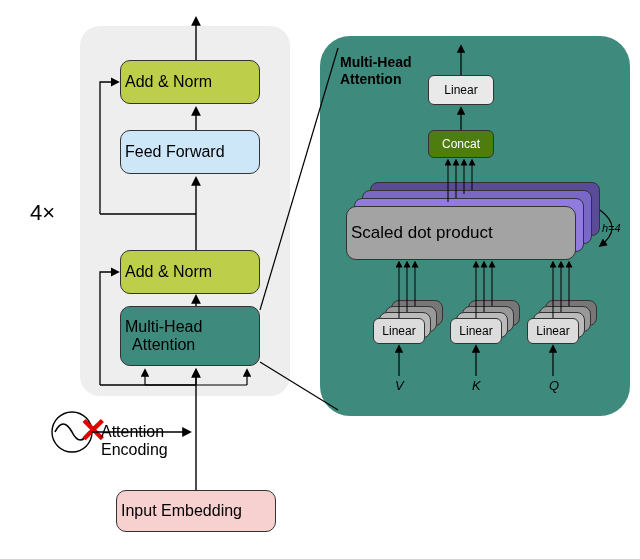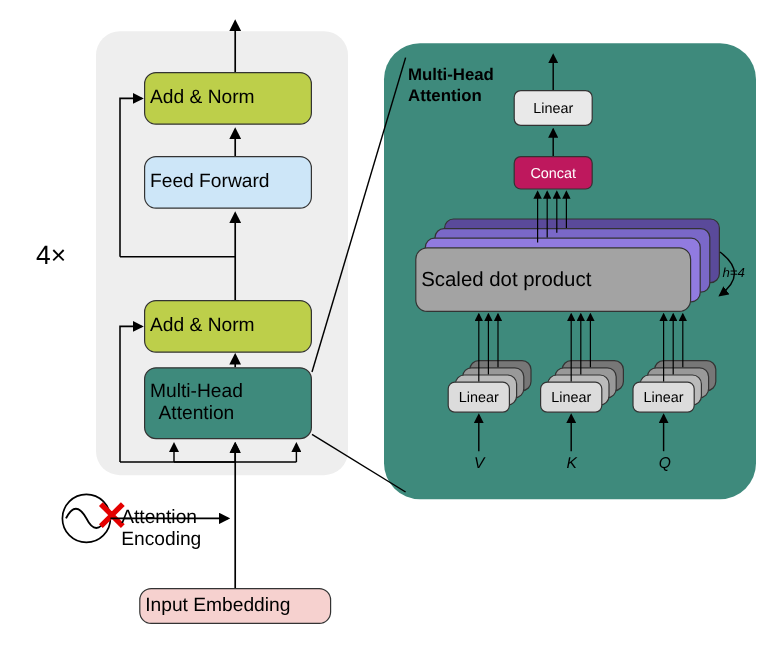--- a/index.html
+++ b/index.html
@@ -91,34 +91,34 @@
 </div>
 
 <svg class="overlay" width="640" height="559">
   <circle cx="72" cy="432" r="20" fill="#fff" stroke="#000" stroke-width="1.4"></circle>
   <path d="M55 432 q8 -16 17 0 q8 16 17 0" fill="none" stroke="#000" stroke-width="1.6"></path>
 </svg>
 <div class="cross-x" style="left:79px; top:410px; font-size:34px;">✕</div>
 <div class="pe-label" style="left:101px; top:423px; white-space:pre-line;">Attention
 Encoding</div>
 
-<div class="box" style="left:116px; top:490px; width:160px; height:30px; background:#f6d1cf;">
+<div class="box" style="left:116px; top:490px; width:160px; height:42px; background:#f6d1cf;">
   <span>Input Embedding</span>
 </div>
 
 <div class="mha-bg" style="left:320px; top:36px; width:310px; height:380px;"></div>
 
 <div class="mha-title" style="left:340px; top:54px; white-space:pre-line;">Multi-Head
 Attention</div>
 
 <div class="small-box" style="left:428px; top:75px; width:66px; height:30px; background:#e9e9e9;">
   <span>Linear</span>
 </div>
 
-<div class="small-box" style="left:428px; top:130px; width:66px; height:28px; background:#be185d; color:#fff;">
+<div class="small-box" style="left:428px; top:130px; width:66px; height:28px; background:#4d7c0f; color:#fff;">
   <span>Concat</span>
 </div>
 
 <div class="stack-shadow" style="left:370px; top:182px; width:230px; height:54px; background:#5a4a9a;"></div>
 <div class="stack-shadow" style="left:362px; top:190px; width:230px; height:54px; background:#7a68c8;"></div>
 <div class="stack-shadow" style="left:354px; top:198px; width:230px; height:54px; background:#917be0;"></div>
 <div class="box" style="left:346px; top:206px; width:230px; height:54px; background:#a3a3a3; font-size:17px;">
   <span>Scaled dot product</span>
 </div>
 <div class="mini-label" style="left:602px; top:222px; font-size:11px;">h=4</div>

